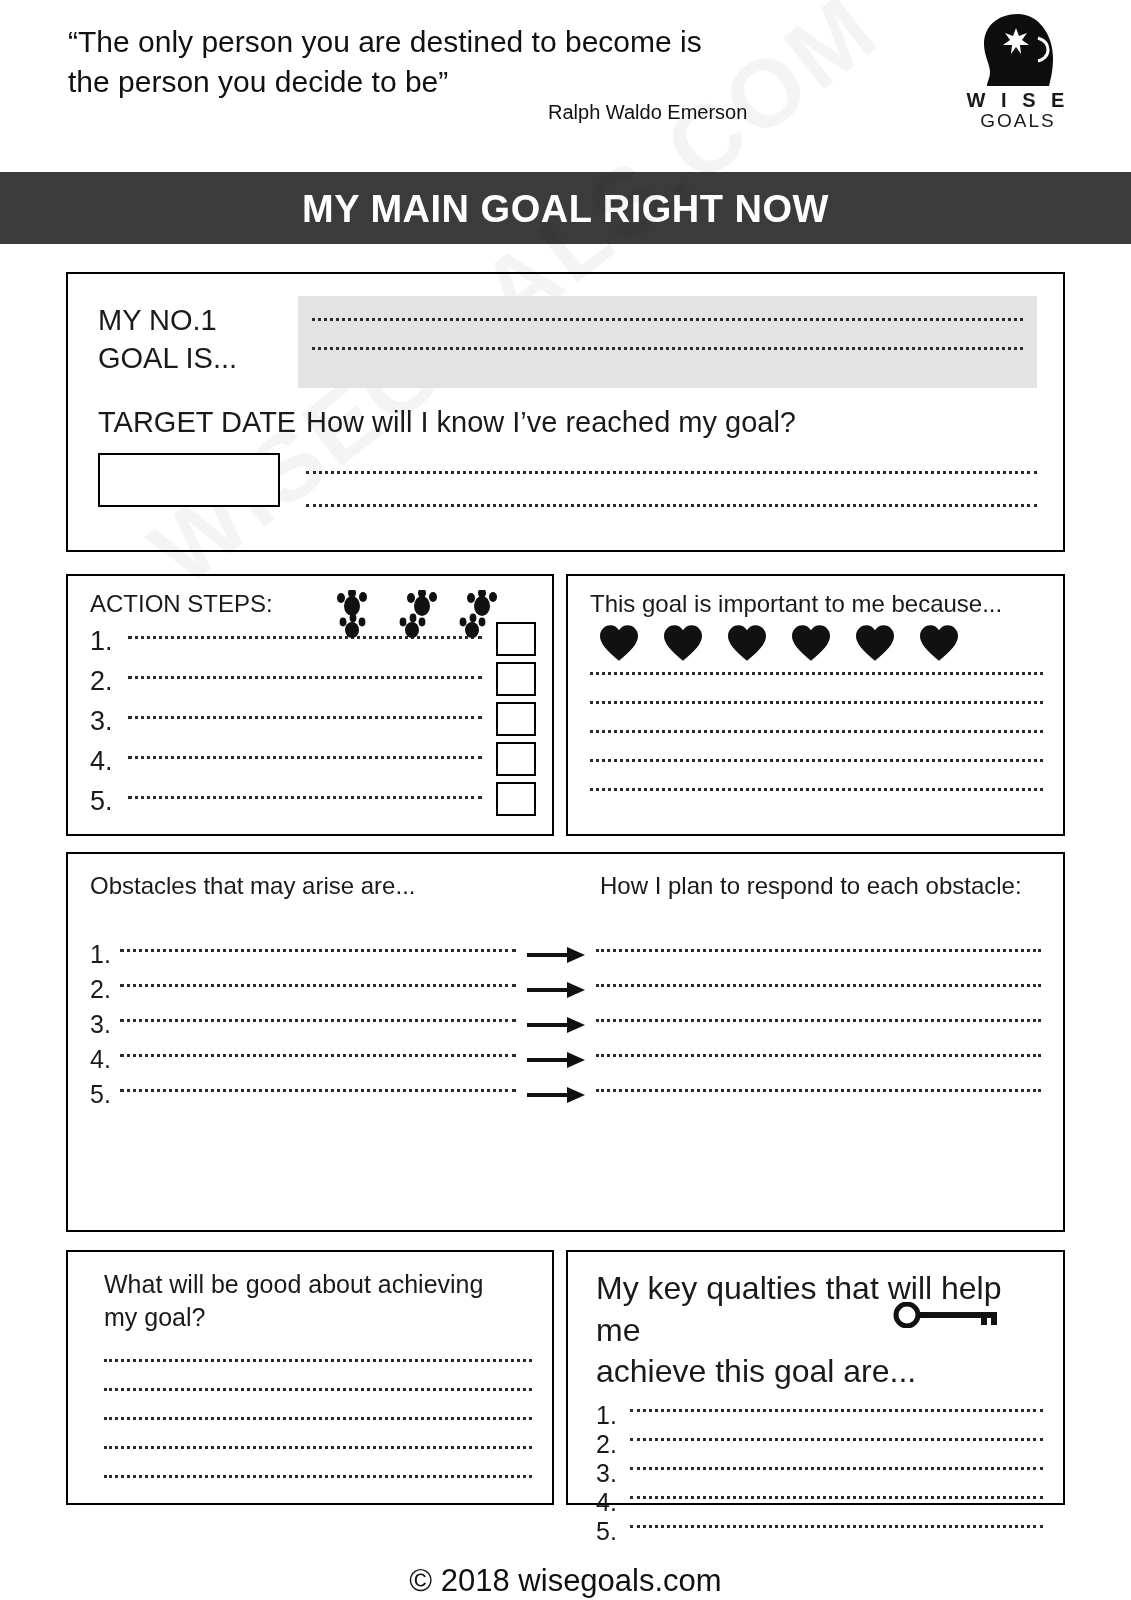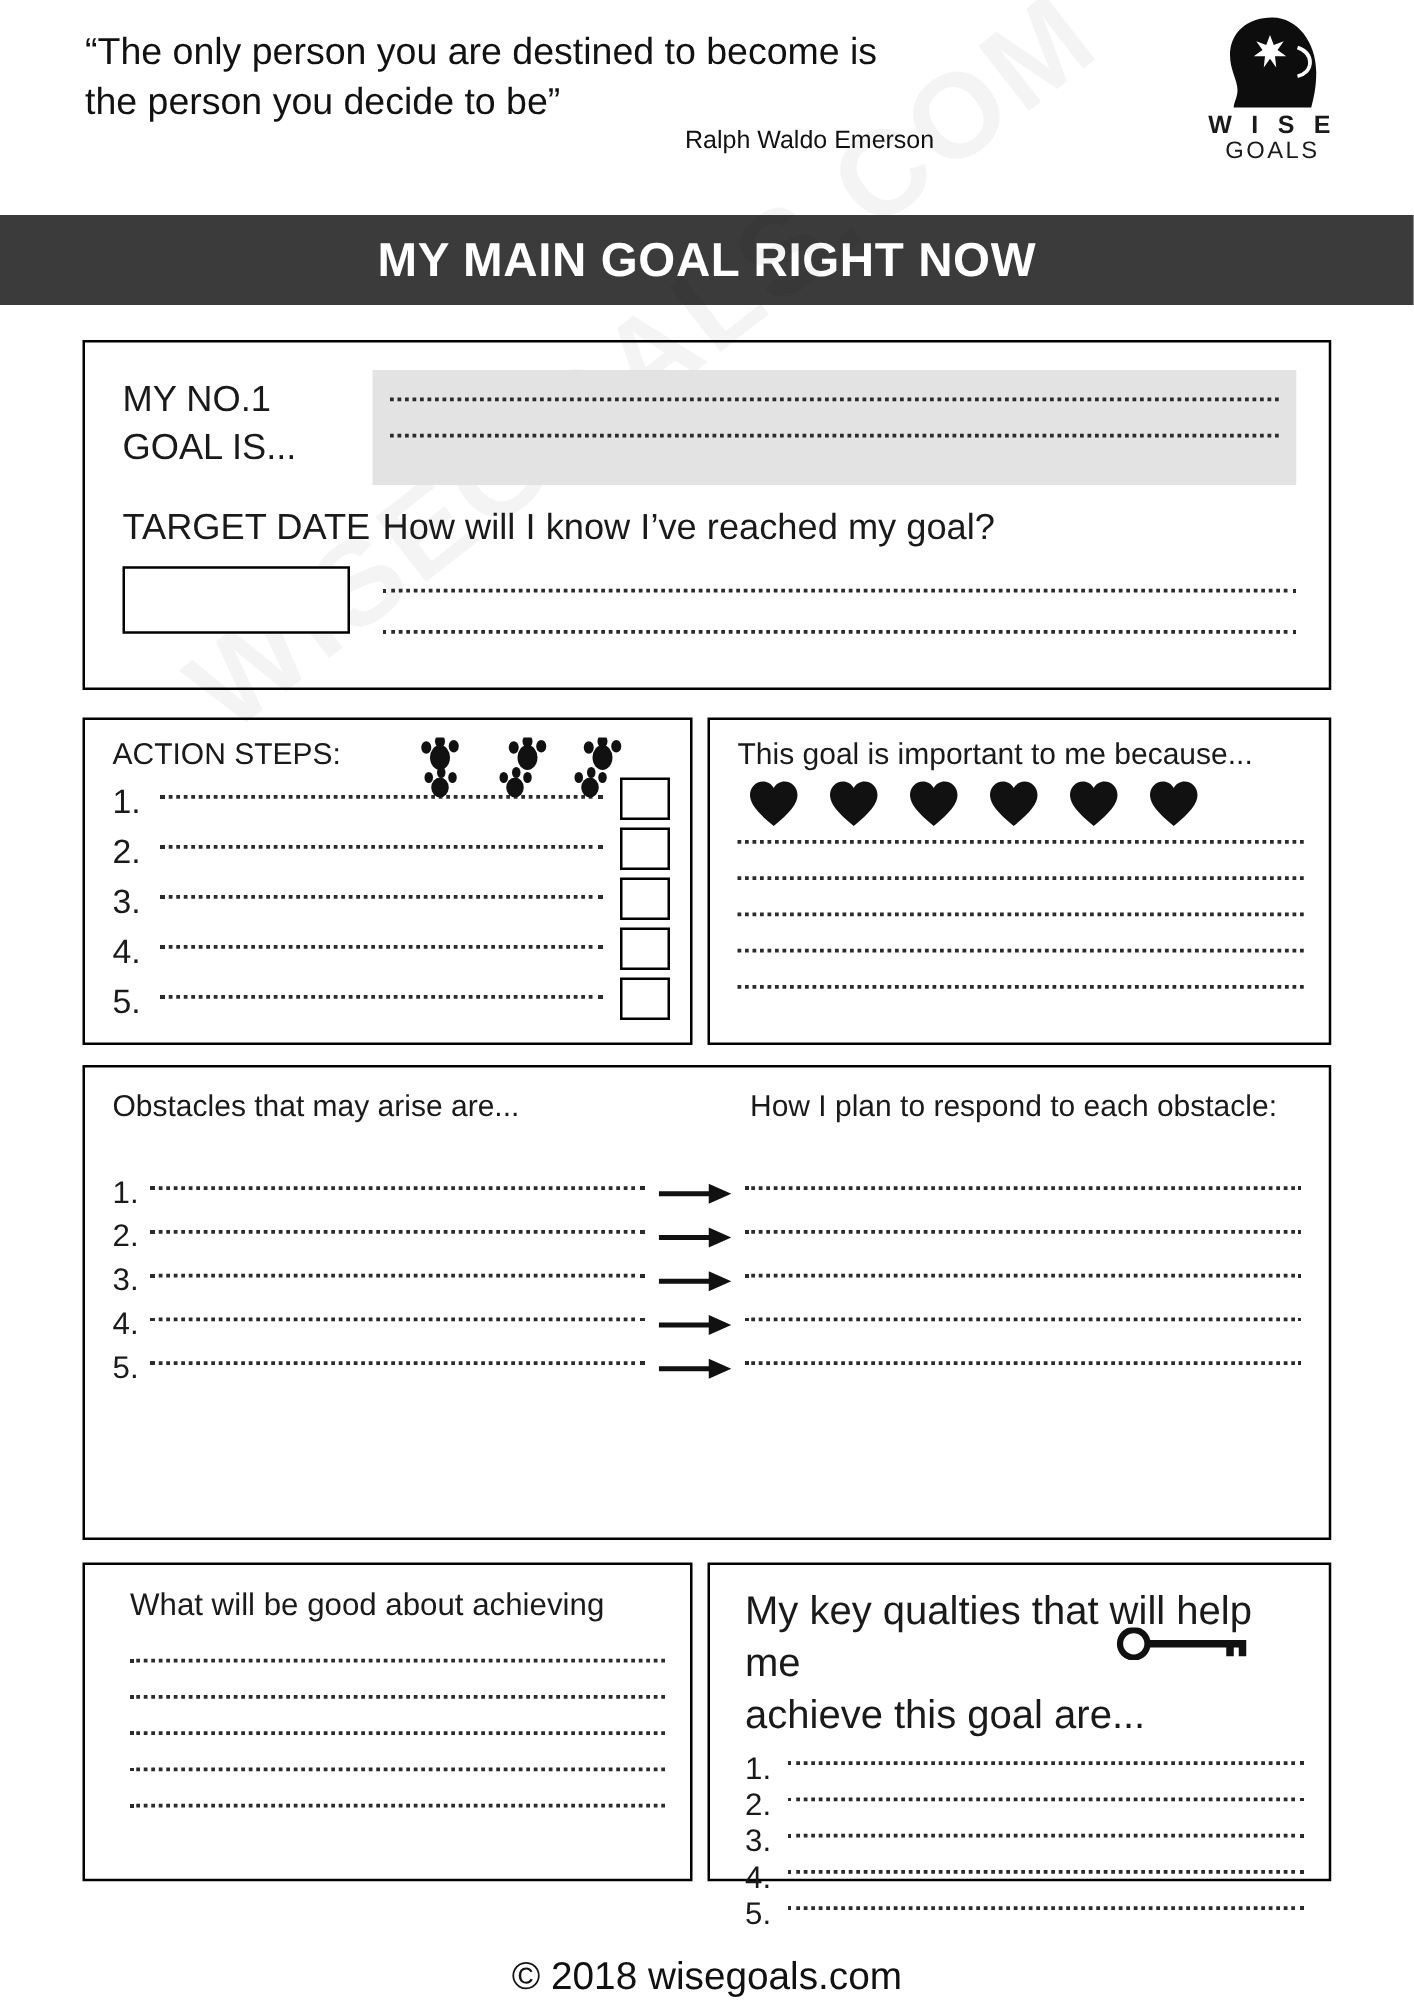--- a/index.html
+++ b/index.html
@@ -376,20 +376,21 @@
         </span>
         <span class="obs-dots-r"></span>
       </div>
     </div>
   </div>
 
   <div class="row3">
     <div class="box goodbox">
       <div class="good-q">
         <div>What will be good about achieving</div>
+        <div>my goal?</div>
       </div>
       <div class="good-line"></div>
       <div class="good-line"></div>
       <div class="good-line"></div>
       <div class="good-line"></div>
       <div class="good-line"></div>
     </div>
 
     <div class="box qualbox">
       <div class="qual-q">

